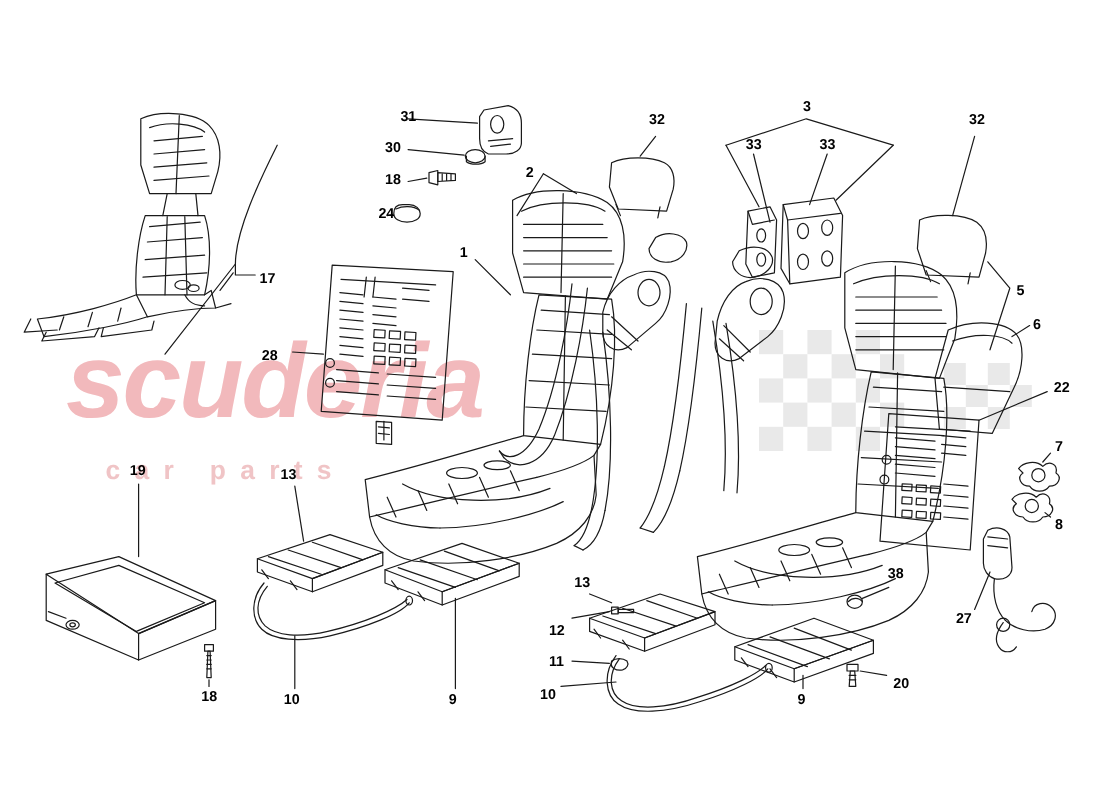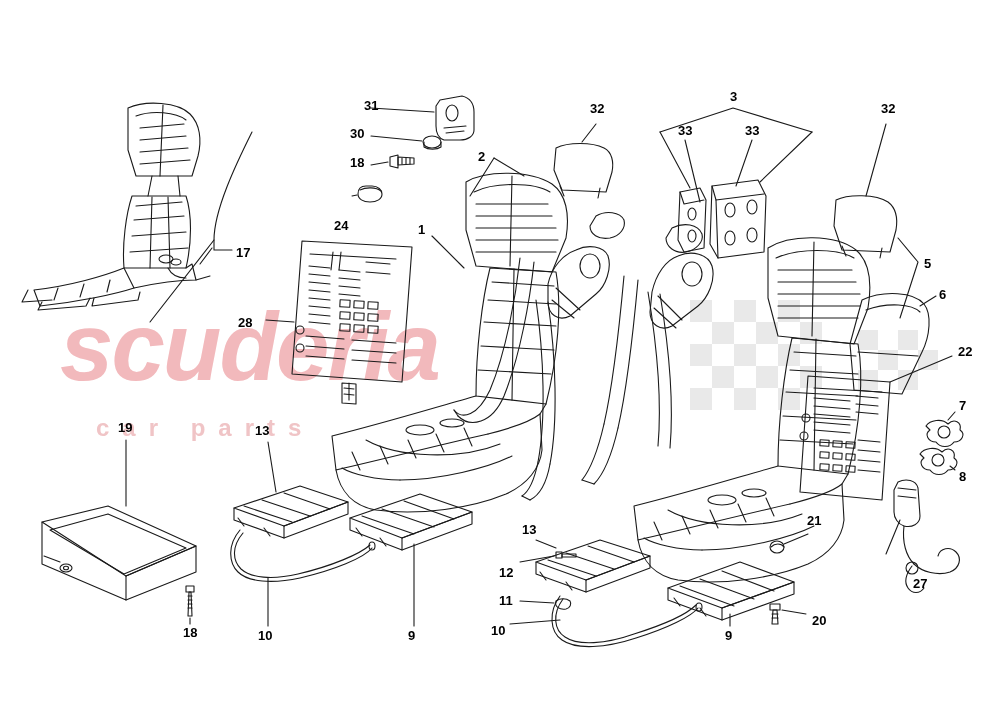--- a/index.html
+++ b/index.html
@@ -447,42 +447,42 @@
         <path d="M772 614 L 778 614 M 772 618 L 778 618"></path>
       </g>
       <path d="M806 614 L 782 610"></path>
 
     </g>
   </svg>
 
   <div class="callout" style="left:364px; top:99px;">31</div>
   <div class="callout" style="left:350px; top:127px;">30</div>
   <div class="callout" style="left:350px; top:156px;">18</div>
-  <div class="callout" style="left:334px; top:187px;margin-top:32px;">24</div>
+  <div class="callout" style="left:344px; top:187px;">24</div>
   <div class="callout" style="left:590px; top:102px;">32</div>
   <div class="callout" style="left:730px; top:90px;">3</div>
   <div class="callout" style="left:678px; top:124px;">33</div>
   <div class="callout" style="left:745px; top:124px;">33</div>
   <div class="callout" style="left:881px; top:102px;">32</div>
   <div class="callout" style="left:478px; top:150px;">2</div>
   <div class="callout" style="left:236px; top:246px;">17</div>
   <div class="callout" style="left:418px; top:223px;">1</div>
   <div class="callout" style="left:924px; top:257px;">5</div>
   <div class="callout" style="left:939px; top:288px;">6</div>
   <div class="callout" style="left:238px; top:316px;">28</div>
   <div class="callout" style="left:958px; top:345px;text-align:right;">22</div>
   <div class="callout" style="left:959px; top:399px;">7</div>
   <div class="callout" style="left:959px; top:470px;">8</div>
   <div class="callout" style="left:118px; top:421px;">19</div>
   <div class="callout" style="left:255px; top:424px;">13</div>
   <div class="callout" style="left:522px; top:523px;">13</div>
   <div class="callout" style="left:499px; top:566px;">12</div>
   <div class="callout" style="left:499px; top:594px;">11</div>
-  <div class="callout" style="left:807px; top:514px;">21</div>
-  <div class="callout" style="left:869px; top:577px;margin-left:44px;">27</div>
+  <div class="callout" style="left:807px; top:514px;">38</div>
+  <div class="callout" style="left:869px; top:555px;">27</div>
   <div class="callout" style="left:183px; top:626px;">18</div>
   <div class="callout" style="left:258px; top:629px;">10</div>
   <div class="callout" style="left:408px; top:629px;">9</div>
   <div class="callout" style="left:491px; top:624px;">10</div>
   <div class="callout" style="left:725px; top:629px;">9</div>
   <div class="callout" style="left:812px; top:614px;">20</div>
 
 </div>
 
 </body></html>

